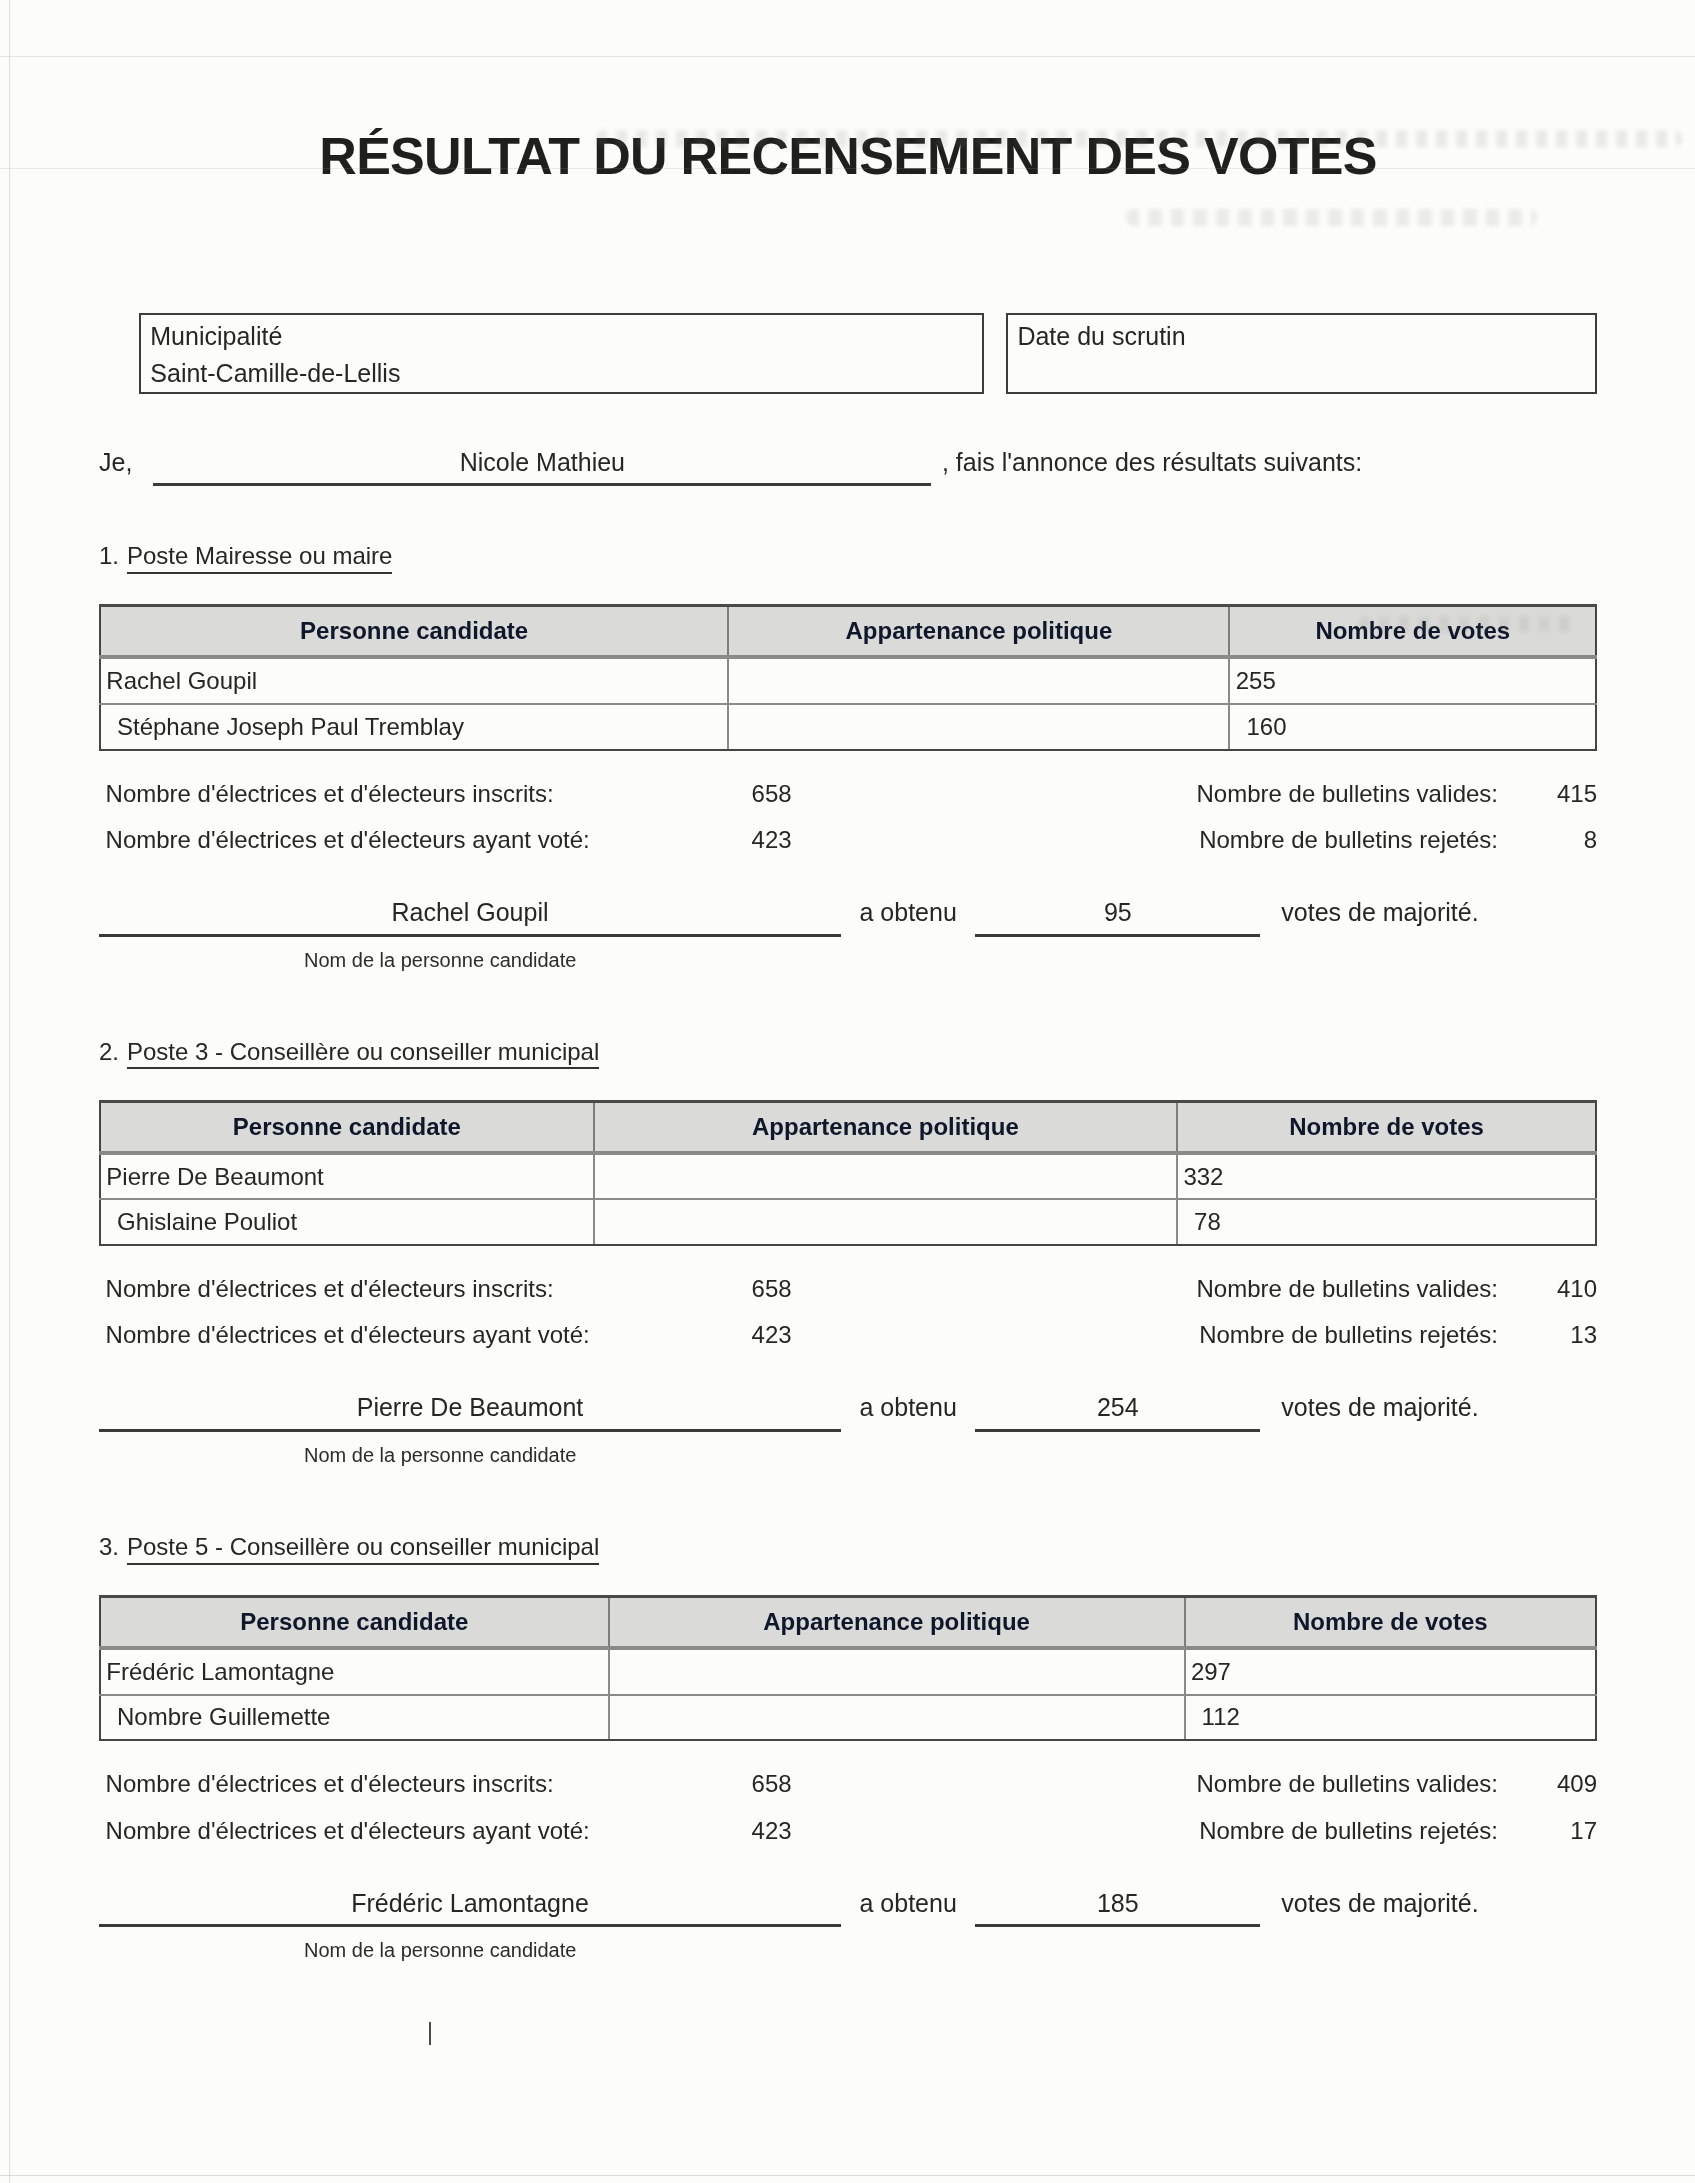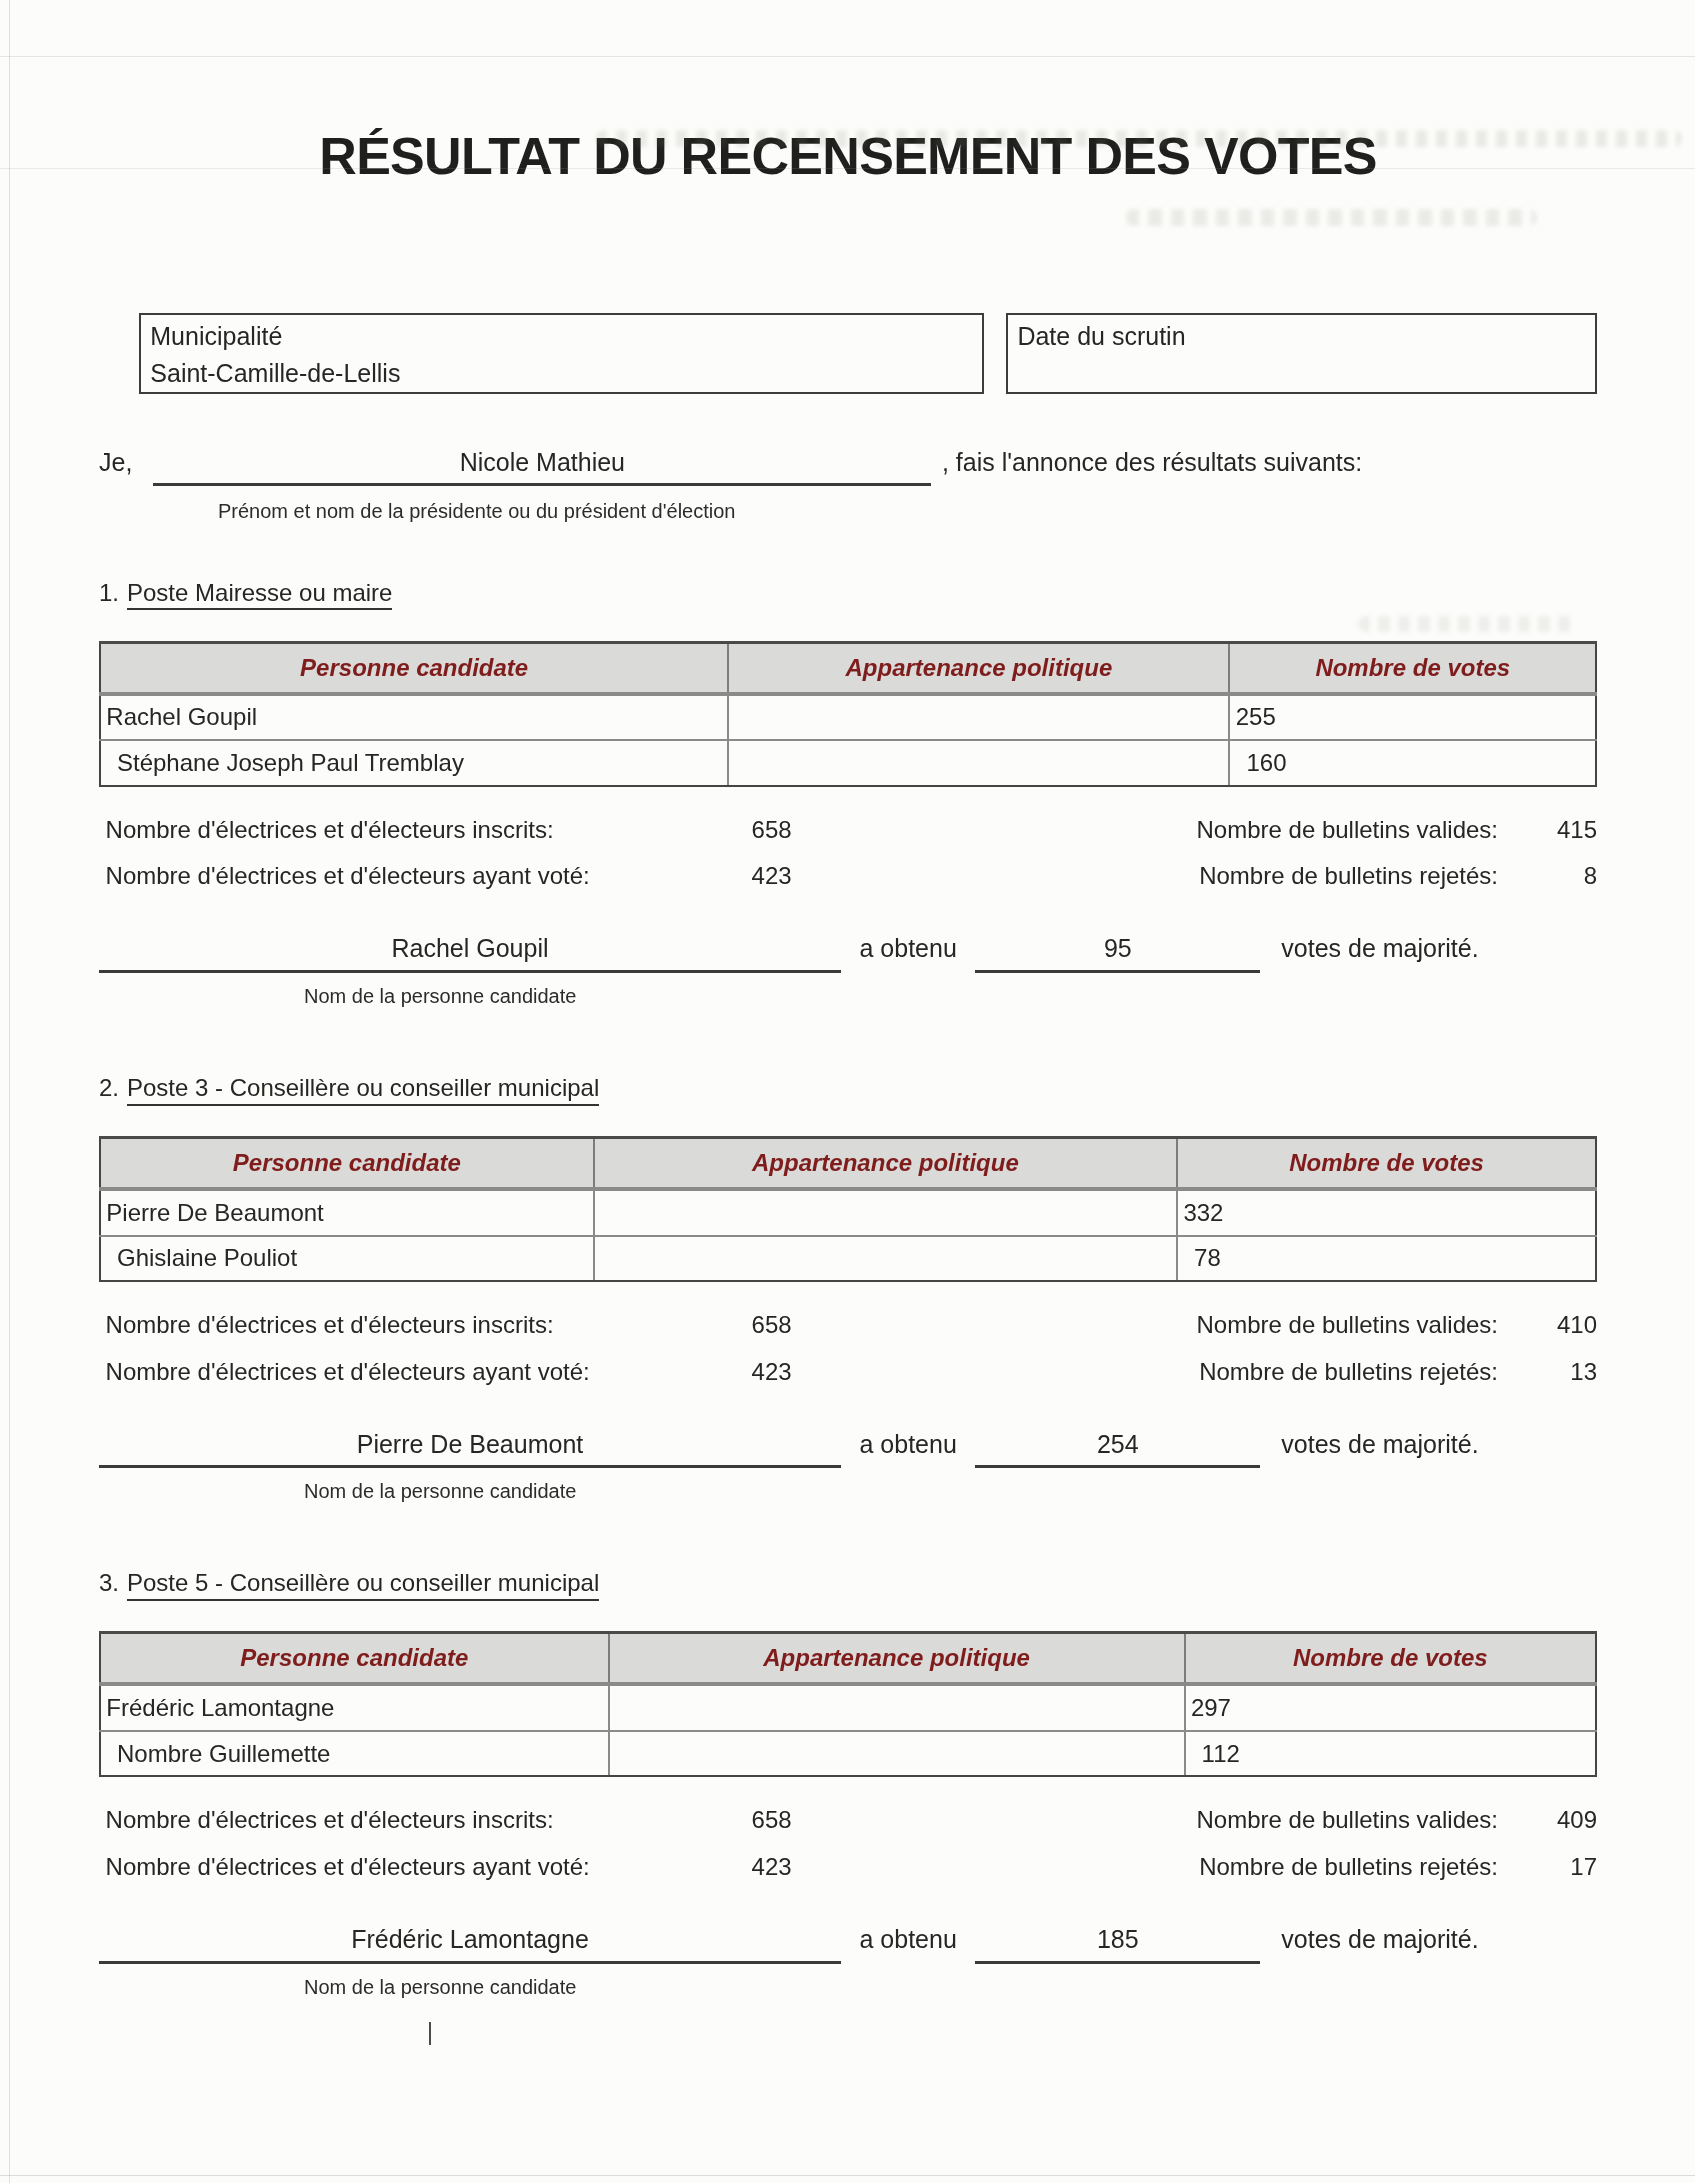--- a/index.html
+++ b/index.html
@@ -75,22 +75,21 @@
     width:100%; border-collapse:collapse; margin-top:34px;
     font-size:24px;
   }
   .votes-table th {
     background:#dadad8;
     border:2px solid #7d7d7b;
     border-top:3.3px solid #4a4a48;
     border-bottom:4.6px solid #8a8a88;
     height:46px;
     font-weight:bold; text-align:center;
-    color:#7f1d1d;
-    font-style:italic;
+    color:#0f172a;
   }
   .votes-table td {
     border:2px solid #8a8a88;
     height:41px;
     padding:1.3px 5.3px;
     vertical-align:middle;
     text-align:left;
   }
   .votes-table tr > *:first-child { border-left:2.6px solid #454543; }
   .votes-table tr > *:last-child { border-right:2.6px solid #454543; }
@@ -141,21 +140,20 @@
       <div class="info-box box-date">
         <div>Date du scrutin</div>
       </div>
     </div>
 
     <div class="announce">
       <span class="announce-prefix">Je,</span>
       <span class="fill-line president-field"><span>Nicole Mathieu</span></span>
       <span class="announce-suffix">, fais l'annonce des résultats suivants:</span>
     </div>
-    <div class="caption caption-president">Prénom et nom de la présidente ou du président d'élection</div>
 
     <section class="result-section first">
       <div class="section-heading">
         <span class="sec-num">1.</span><span class="sec-title">Poste Mairesse ou maire</span>
       </div>
       <table class="votes-table t1">
         <thead>
           <tr>
             <th>Personne candidate</th>
             <th>Appartenance politique</th>

